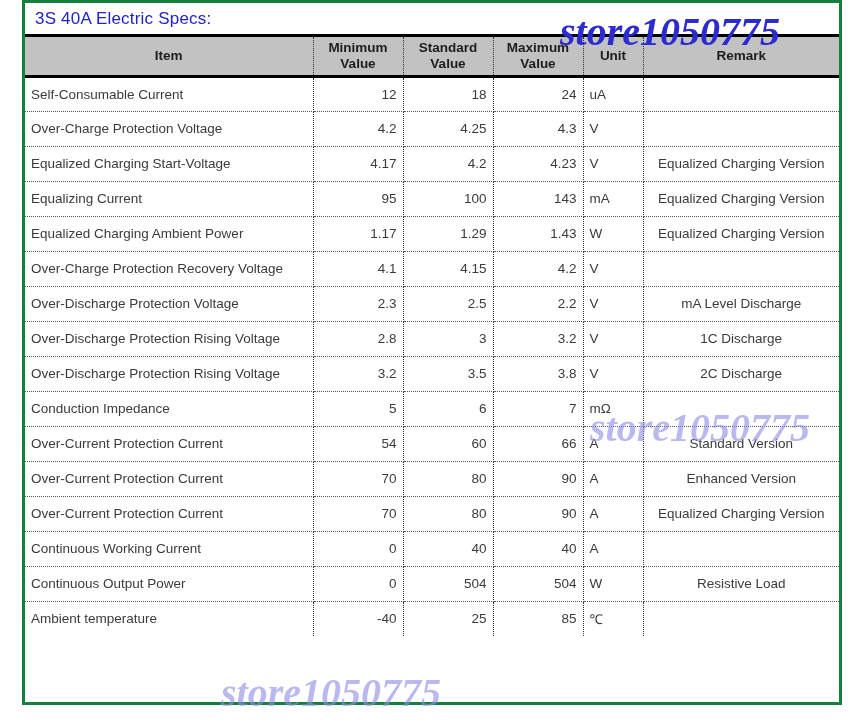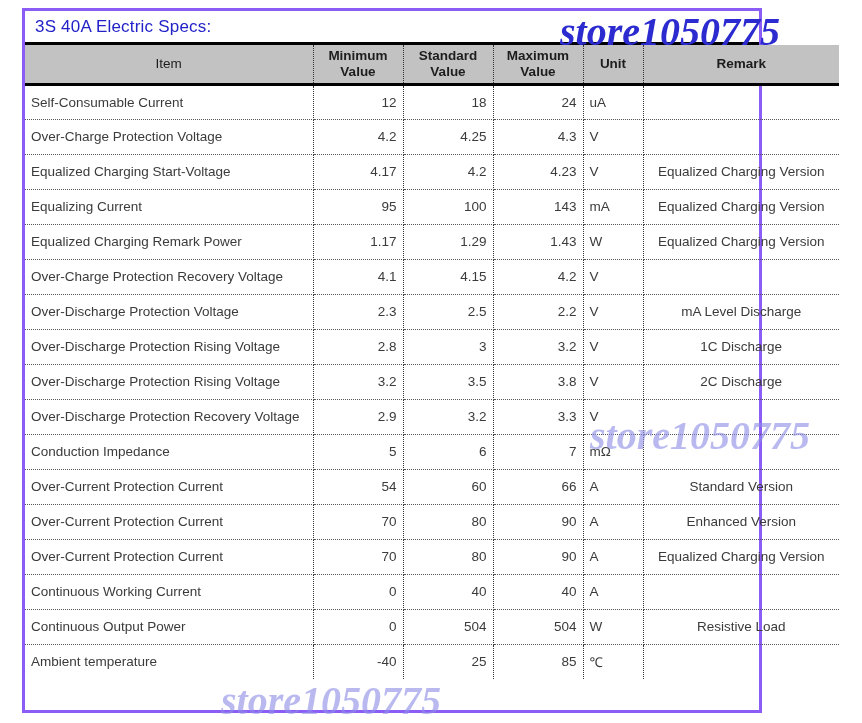--- a/index.html
+++ b/index.html
@@ -11,24 +11,24 @@
     width: 862px;
     height: 723px;
     position: relative;
     overflow: hidden;
     font-family: "Liberation Sans", sans-serif;
   }
 
   #sheet {
     position: absolute;
     left: 22px;
-    top: 8px;
-    width: 740px;
+    top: 0;
+    width: 820px;
     height: 705px;
-    border: 3px solid #8b5cf6;
+    border: 3px solid #15803d;
     box-sizing: border-box;
     background: #ffffff;
     z-index: 2;
   }
 
   
   #title-row {
     height: 34px;
     border-bottom: 3px solid #000000;
     box-sizing: border-box;
@@ -69,21 +69,21 @@
   table.specs thead th {
     background: #c2c2c2;
     height: 39px;
     font-weight: bold;
     color: #1d1d1d;
     text-align: center;
     border-bottom: 3px solid #000000;
     line-height: 1.15;
     font-size: 13.5px;
   }
-  table.specs thead th.hdr-item { font-weight: normal; }
+  table.specs thead th.hdr-item { font-weight: bold; }
   table.specs tbody tr { height: 35px; }
   table.specs tbody tr:last-child td { border-bottom: none; }
   td.c-item   { text-align: left; padding-left: 10px; }
   td.c-num    { text-align: right; }
   td.c-unit   { text-align: left; }
   td.c-remark { text-align: center; padding-left: 10px; color: #1a1ac0; font-weight: bold; font-size: 13px; }
 
   
   col.w-item   { width: 288px; }
   col.w-min    { width: 90px; }
@@ -194,21 +194,21 @@
         </tr>
         <tr>
           <td class="c-item">Equalizing Current</td>
           <td class="c-num">95</td>
           <td class="c-num">100</td>
           <td class="c-num">143</td>
           <td class="c-unit">mA</td>
           <td class="c-remark">Equalized Charging Version</td>
         </tr>
         <tr>
-          <td class="c-item">Equalized Charging Remark Power</td>
+          <td class="c-item">Equalized Charging Ambient Power</td>
           <td class="c-num">1.17</td>
           <td class="c-num">1.29</td>
           <td class="c-num">1.43</td>
           <td class="c-unit">W</td>
           <td class="c-remark">Equalized Charging Version</td>
         </tr>
         <tr>
           <td class="c-item">Over-Charge Protection Recovery Voltage</td>
           <td class="c-num">4.1</td>
           <td class="c-num">4.15</td>
@@ -232,28 +232,20 @@
           <td class="c-unit">V</td>
           <td class="c-remark">1C Discharge</td>
         </tr>
         <tr>
           <td class="c-item">Over-Discharge Protection  Rising Voltage</td>
           <td class="c-num">3.2</td>
           <td class="c-num">3.5</td>
           <td class="c-num">3.8</td>
           <td class="c-unit">V</td>
           <td class="c-remark">2C Discharge</td>
-        </tr>
-        <tr>
-          <td class="c-item">Over-Discharge Protection Recovery Voltage</td>
-          <td class="c-num">2.9</td>
-          <td class="c-num">3.2</td>
-          <td class="c-num">3.3</td>
-          <td class="c-unit">V</td>
-          <td class="c-remark"></td>
         </tr>
         <tr>
           <td class="c-item">Conduction Impedance</td>
           <td class="c-num">5</td>
           <td class="c-num">6</td>
           <td class="c-num">7</td>
           <td class="c-unit">mΩ</td>
           <td class="c-remark"></td>
         </tr>
         <tr>

